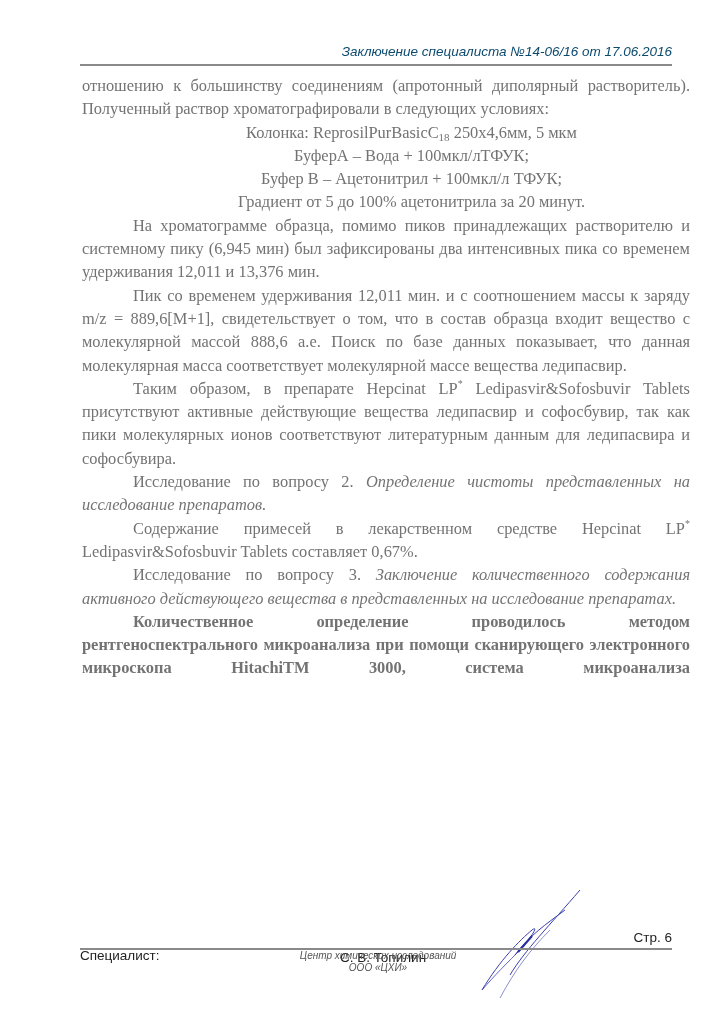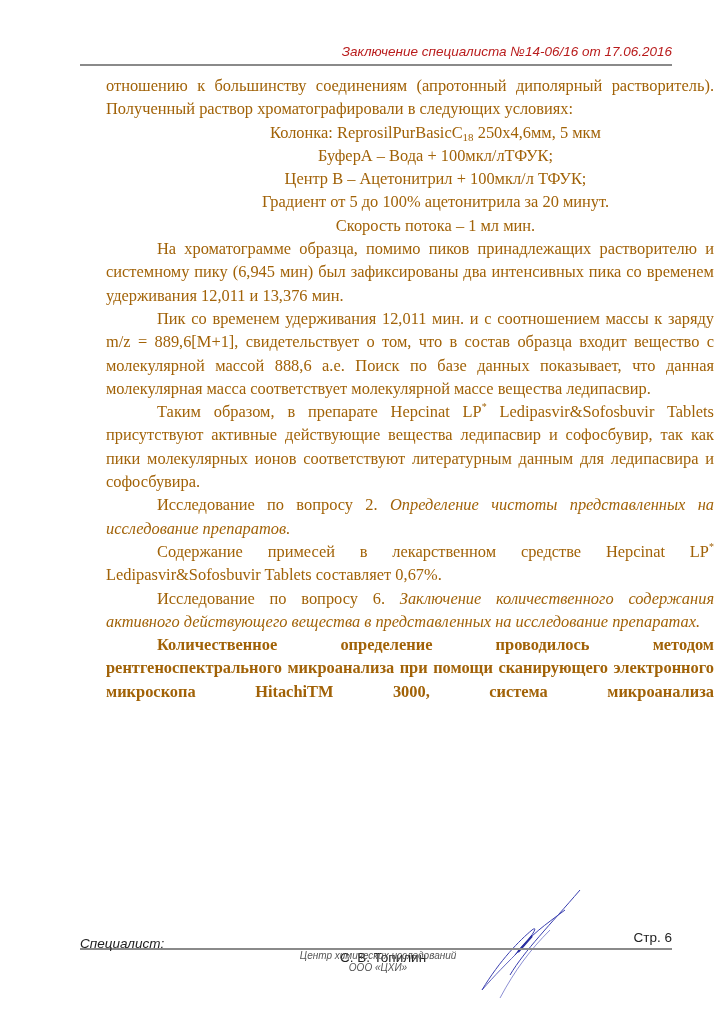--- a/index.html
+++ b/index.html
@@ -1,43 +1,42 @@
 <!DOCTYPE html>
 <html><head>
   <meta charset="utf-8">
   <style>
     html, body { margin: 0; padding: 0; background: #ffffff; }
     body { width: 723px; height: 1024px; position: relative; overflow: hidden; color: #1a1a1a; }
     .header {
       position: absolute; left: 80px; top: 42px; width: 592px; height: 22px;
       border-bottom: 2px solid #8a8a8a;
       font-family: "Liberation Sans", sans-serif; font-style: italic; font-size: 13.5px;
-      text-align: right; color: #b91c1c;
+      text-align: right; color: #0c4a6e;
     }
     .header span { display: inline-block; padding-top: 2px; }
     .body-text {
       position: absolute; left: 82px; top: 74px; width: 608px;
       font-family: "Liberation Serif", serif; font-size: 16.4px; line-height: 23.3px;
-      color: #a16207;
-      margin-left: 24px;
+      color: #737373;
     }
     .p { margin: 0; text-align: justify; }
     .ind { text-indent: 51px; }
     .list { margin: 0; padding-left: 51px; text-align: center; }
     .lastline { text-align-last: justify; font-weight: bold; }
     .b { font-weight: normal; }
     .i { font-style: italic; }
     sup { font-size: 10px; line-height: 0; vertical-align: 7px; }
     sub { font-size: 11px; line-height: 0; vertical-align: -3px; }
     .footer {
       position: absolute; left: 80px; top: 928px; width: 592px; height: 20px;
       border-bottom: 2px solid #8a8a8a;
       font-family: "Liberation Sans", sans-serif; font-size: 13.5px; color: #222;
     }
-    .footer .spec { position: absolute; left: 0; top: 8px; font-style: italic; }
+    .footer .spec { position: absolute; left: 0; top: 20px; }
     .footer .name { position: absolute; left: 238px; top: 2px; width: 130px; text-align: center; margin-top: 20px; }
     .footer .page { position: absolute; right: 0; top: 2px; font-family: "Liberation Sans", sans-serif; }
     .org {
       position: absolute; left: 278px; top: 950px; width: 200px; text-align: center;
       font-family: "Liberation Sans", sans-serif; font-style: italic; font-size: 10px; line-height: 12px; color: #555;
     }
     .signature { position: absolute; left: 470px; top: 880px; width: 130px; height: 120px; }
   </style>
 </head>
 <body>
@@ -45,33 +44,32 @@
 <div class="header">
   <span>Заключение специалиста №14-06/16 от 17.06.2016</span>
 </div>
 
 <div class="body-text">
   <p class="p">отношению к большинству соединениям (апротонный диполярный растворитель). Полученный раствор хроматографировали в следующих условиях:</p>
 
   <div class="list">
     <div><span>Колонка: ReprosilPurBasicC</span><sub>18</sub><span> 250х4,6мм, 5 мкм</span></div>
     <div>БуферА – Вода + 100мкл/лТФУК;</div>
-    <div>Центр В – Ацетонитрил + 100мкл/л ТФУК;</div>
+    <div>Буфер В – Ацетонитрил + 100мкл/л ТФУК;</div>
     <div>Градиент от 5 до 100% ацетонитрила за 20 минут.</div>
-    <div>Скорость потока – 1 мл мин.</div>
   </div>
 
   <p class="p ind">На хроматограмме образца, помимо пиков принадлежащих растворителю и системному пику (6,945 мин) был зафиксированы два интенсивных пика со временем удерживания 12,011 и 13,376 мин.</p>
   <p class="p ind">Пик со временем удерживания 12,011 мин. и с соотношением массы к заряду m/z = 889,6[M+1], свидетельствует о том, что в состав образца входит вещество с молекулярной массой 888,6 а.е. Поиск по базе данных показывает, что данная молекулярная масса соответствует молекулярной массе вещества ледипасвир.</p>
   <p class="p ind"><span>Таким образом, в препарате Hepcinat LP</span><sup>*</sup><span> Ledipasvir&amp;Sofosbuvir Tablets присутствуют активные действующие вещества ледипасвир и софосбувир, так как пики молекулярных ионов соответствуют литературным данным для ледипасвира и софосбувира.</span></p>
 
   <p class="p ind"><span class="b">Исследование по вопросу 2.</span><span class="i"> Определение чистоты представленных на исследование препаратов.</span></p>
   <p class="p ind"><span>Содержание примесей в лекарственном средстве Hepcinat LP</span><sup>*</sup><span> Ledipasvir&amp;Sofosbuvir Tablets составляет 0,67%.</span></p>
 
-  <p class="p ind"><span class="b">Исследование по вопросу 6.</span><span class="i"> Заключение количественного содержания активного действующего вещества в представленных на исследование препаратах.</span></p>
+  <p class="p ind"><span class="b">Исследование по вопросу 3.</span><span class="i"> Заключение количественного содержания активного действующего вещества в представленных на исследование препаратах.</span></p>
   <p class="p ind lastline">Количественное определение проводилось методом рентгеноспектрального микроанализа при помощи сканирующего электронного микроскопа HitachiTM 3000, система микроанализа</p>
 </div>
 
 <svg class="signature" viewBox="0 0 130 120">
   <path d="M40 95 C 55 70, 80 45, 110 10" stroke="#3a3fb0" stroke-width="1" fill="none"></path>
   <path d="M12 110 C 30 80, 50 60, 62 50 C 70 44, 60 60, 45 75 C 60 55, 75 45, 95 30" stroke="#3a3fb0" stroke-width="1" fill="none"></path>
   <path d="M12 110 C 25 95, 35 85, 55 65" stroke="#3a3fb0" stroke-width="0.8" fill="none"></path>
   <path d="M30 118 C 45 90, 60 70, 80 50" stroke="#5a5fc0" stroke-width="0.7" fill="none"></path>
   <path d="M48 72 L 62 56" stroke="#2a2fa0" stroke-width="2" fill="none"></path>
 </svg>

